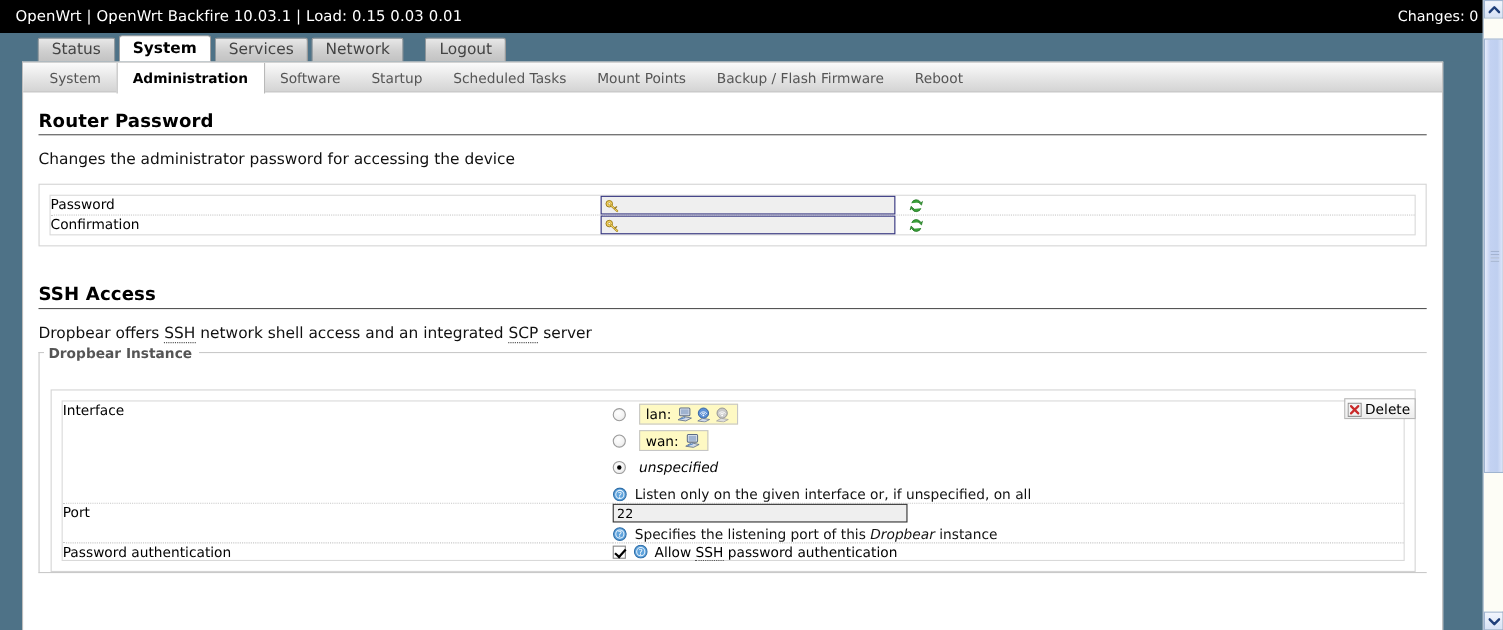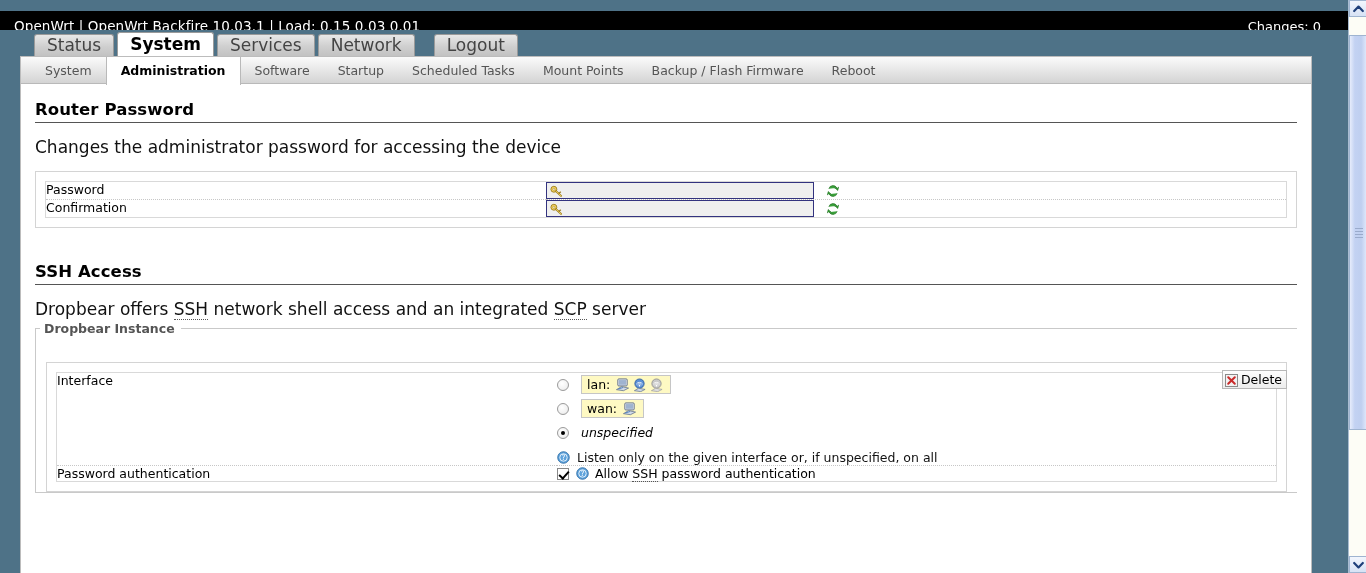--- a/index.html
+++ b/index.html
@@ -9,28 +9,28 @@
     overflow: hidden;
     background: #4e7287;
     font-family: "DejaVu Sans", sans-serif;
     font-size: 12px;
     color: #000;
   }
 
   
   #header-bar {
     position: absolute;
-    left: 0; top: 11px;
+    left: 0; top: 0;
     width: 1348px; height: 30px;
     background: #000;
     color: #fff;
     display: flex;
     align-items: center;
     justify-content: space-between;
-    padding: 0 27px 0 14px;
+    padding: 0 4px 0 14px;
     font-size: 13.5px;
   }
   #header-bar .title { letter-spacing: .1px; }
   #header-bar .changes { font-size: 13px; }
 
   
   #mainmenu {
     position: absolute;
     left: 0; top: 30px;
     width: 1348px; height: 26px;
@@ -38,21 +38,21 @@
     padding-left: 34px;
   }
   #mainmenu ul { list-style: none; margin: 0; padding: 0; display: flex; align-items: flex-end; height: 26px; }
   #mainmenu li {
     background: linear-gradient(to bottom, #e8e8e8 0%, #cfcfcf 55%, #c2c2c2 100%);
     border: 1px solid #9a9a9a;
     border-bottom: none;
     border-radius: 3px 3px 0 0;
     margin-right: 3px;
     padding: 3px 12px 4px 12px;
-    font-size: 17px;
+    font-size: 14px;
     color: #444;
     line-height: 15px;
     height: 22px;
     cursor: pointer;
     white-space: nowrap;
   }
   #mainmenu li.active {
     background: #fff;
     color: #000;
     font-weight: bold;
@@ -106,21 +106,21 @@
     font-size: 16.5px;
     font-weight: bold;
     margin: 16px 0 0 0;
     padding: 0 0 3px 0;
     border-bottom: 1px solid #555;
     color: #000;
     letter-spacing: .1px;
   }
   p.desc {
     margin: 14px 0 0 0;
-    font-size: 17px;
+    font-size: 14px;
     color: #111;
   }
   abbr { border-bottom: 1px dotted #555; text-decoration: none; cursor: help; }
   em { font-style: italic; }
 
   
   .cbi-section {
     margin-top: 14px;
     border: 1px solid #d4d4d4;
     background: #fff;
@@ -485,20 +485,34 @@
                     <svg class="help-icon" width="13" height="13" viewBox="0 0 14 14">
                       <circle cx="7" cy="7" r="6.2" fill="#5fa3dc" stroke="#2f6ea8" stroke-width="1"></circle>
                       <circle cx="7" cy="7" r="4" fill="none" stroke="#e8f2fb" stroke-width="1"></circle>
                       <text x="7" y="10" font-size="8" font-family="DejaVu Sans, sans-serif" fill="#ffffff" text-anchor="middle">?</text>
                     </svg>
                     <span>Listen only on the given interface or, if unspecified, on all</span>
                   </div>
                 </td>
               </tr>
 
+              <tr class="cbi-row">
+                <td class="cbi-label">Port</td>
+                <td class="cbi-value">
+                  <input class="port-field" type="text" value="22" style="">
+                  <div class="hint hint-port">
+                    <svg class="help-icon" width="13" height="13" viewBox="0 0 14 14">
+                      <circle cx="7" cy="7" r="6.2" fill="#5fa3dc" stroke="#2f6ea8" stroke-width="1"></circle>
+                      <circle cx="7" cy="7" r="4" fill="none" stroke="#e8f2fb" stroke-width="1"></circle>
+                      <text x="7" y="10" font-size="8" font-family="DejaVu Sans, sans-serif" fill="#ffffff" text-anchor="middle">?</text>
+                    </svg>
+                    <span><span>Specifies the listening port of this </span><em>Dropbear</em><span> instance</span></span>
+                  </div>
+                </td>
+              </tr>
 
               <tr class="cbi-row">
                 <td class="cbi-label">Password authentication</td>
                 <td class="cbi-value">
                   <div class="cbrow">
                     <span class="cb checked"></span>
                     <svg class="help-icon" width="13" height="13" viewBox="0 0 14 14">
                       <circle cx="7" cy="7" r="6.2" fill="#5fa3dc" stroke="#2f6ea8" stroke-width="1"></circle>
                       <circle cx="7" cy="7" r="4" fill="none" stroke="#e8f2fb" stroke-width="1"></circle>
                       <text x="7" y="10" font-size="8" font-family="DejaVu Sans, sans-serif" fill="#ffffff" text-anchor="middle">?</text>

